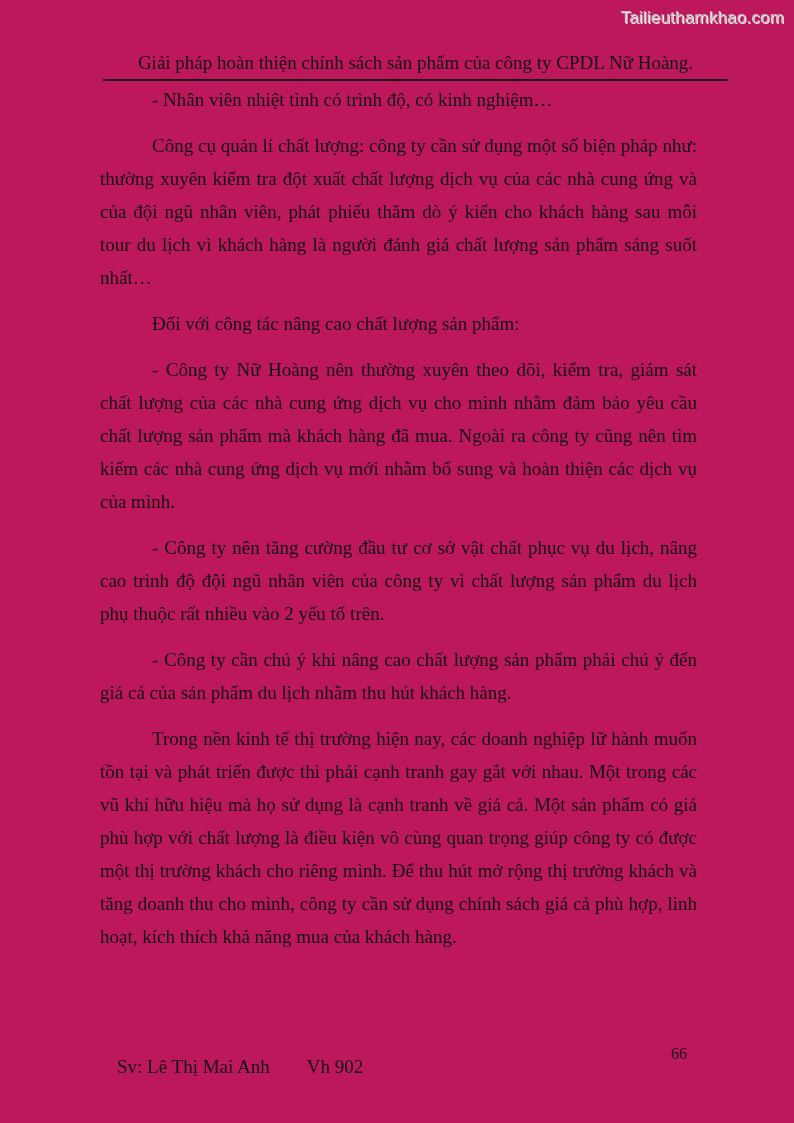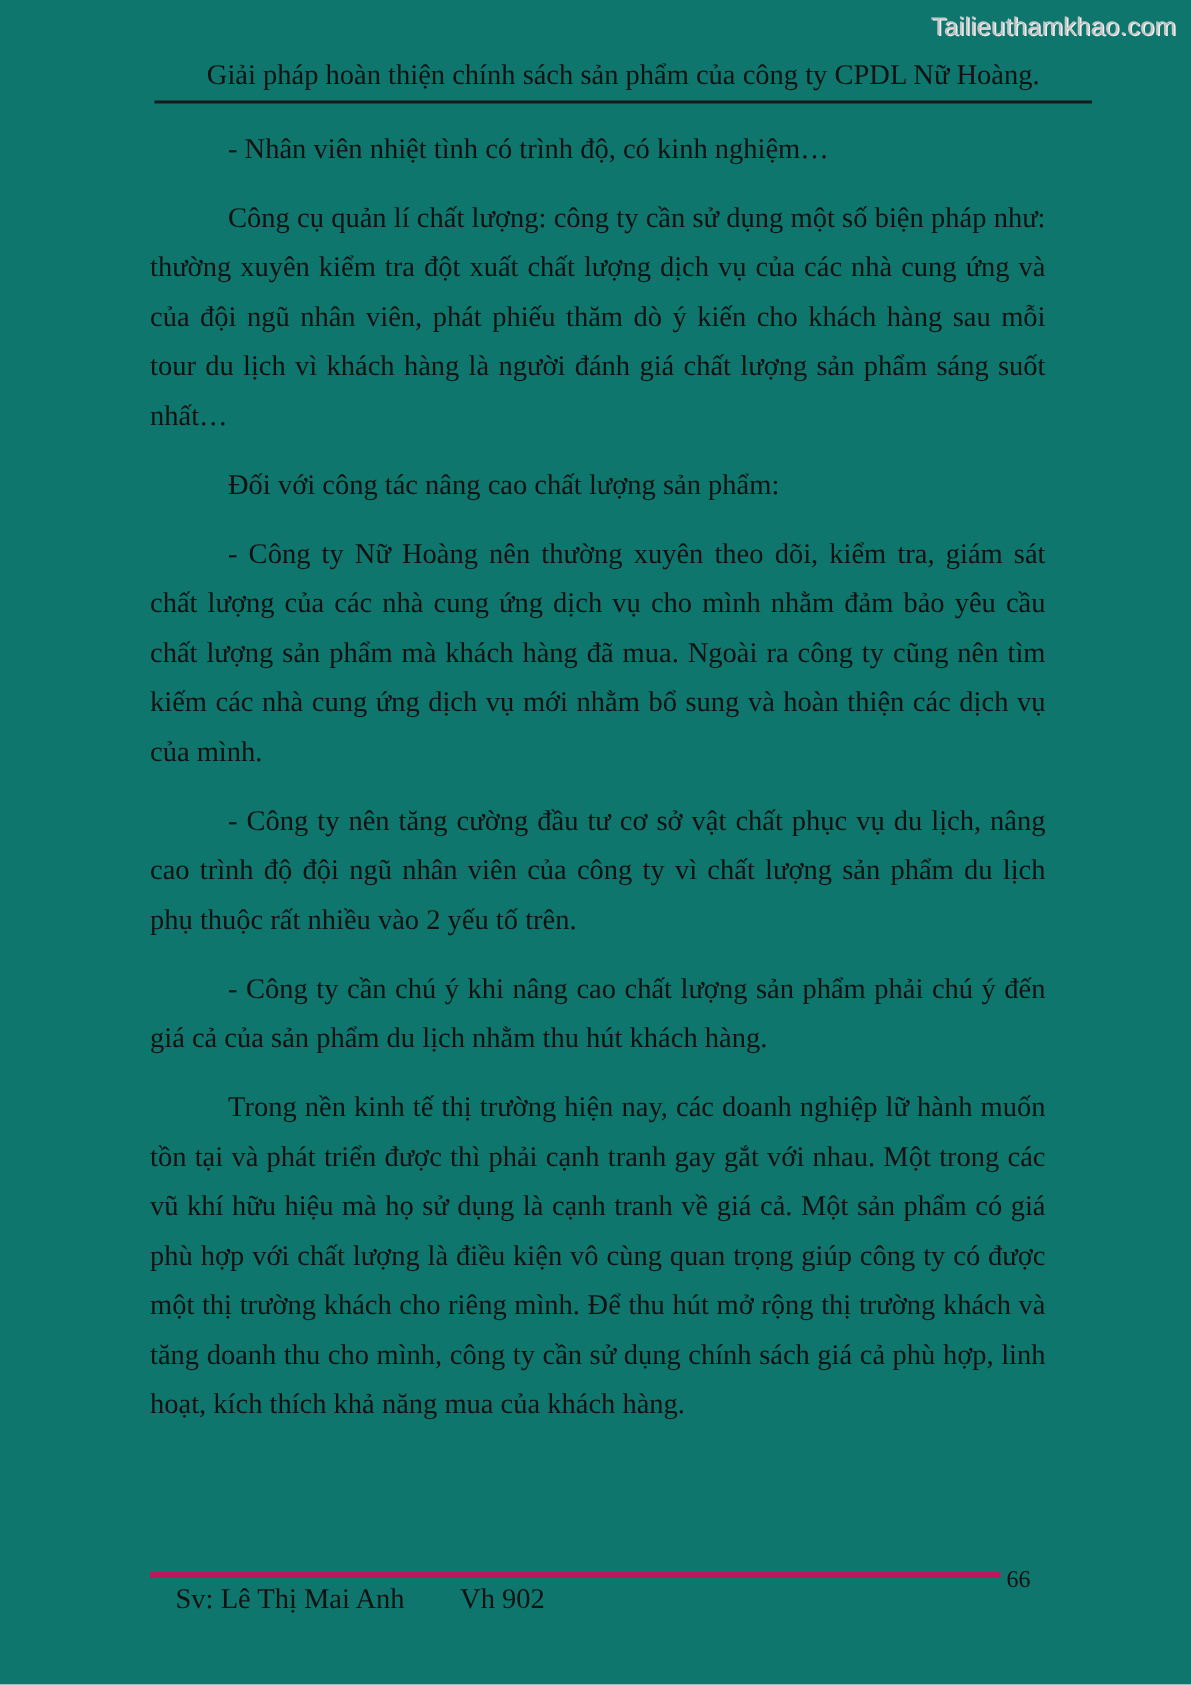--- a/index.html
+++ b/index.html
@@ -1,39 +1,39 @@
 <!DOCTYPE html>
 <html><head>
 <meta charset="utf-8">
 <style>
   * { margin: 0; padding: 0; box-sizing: border-box; }
   html, body { background: #ffffff; }
   .page {
     position: relative;
     width: 794px;
     height: 1123px;
-    background: #0f766e;
+    background: #be185d;
     font-family: "Liberation Serif", "DejaVu Serif", serif;
     color: #121212;
     overflow: hidden;
     margin: 0 auto;
   }
   .watermark {
     position: absolute;
     top: 8px;
     right: 10px;
     font-family: "Liberation Sans", "DejaVu Sans", sans-serif;
     font-size: 17px;
     color: #c6c6c6;
     text-shadow: 1px 1px 0 #efefef;
     letter-spacing: 0.2px;
   }
   .page-header {
     position: absolute;
-    top: 40px;
+    top: 52px;
     left: 103px;
     width: 625px;
     text-align: center;
     font-size: 19px;
     padding-bottom: 5px;
     border-bottom: 2px solid #1a1a1a;
     white-space: nowrap;
   }
   .body-text {
     position: absolute;

